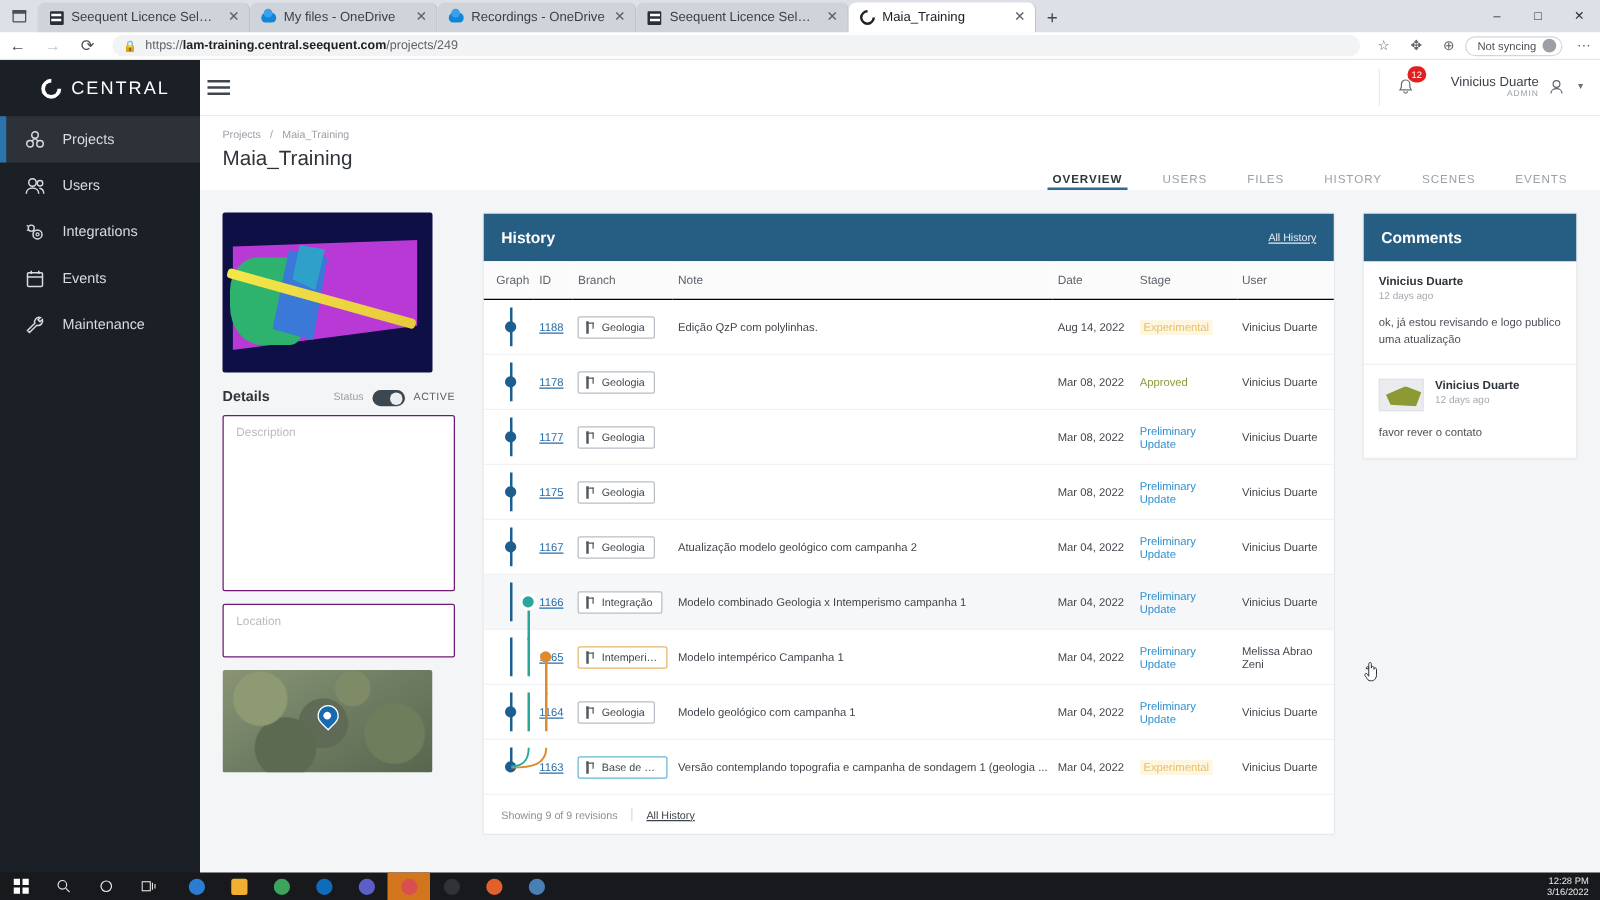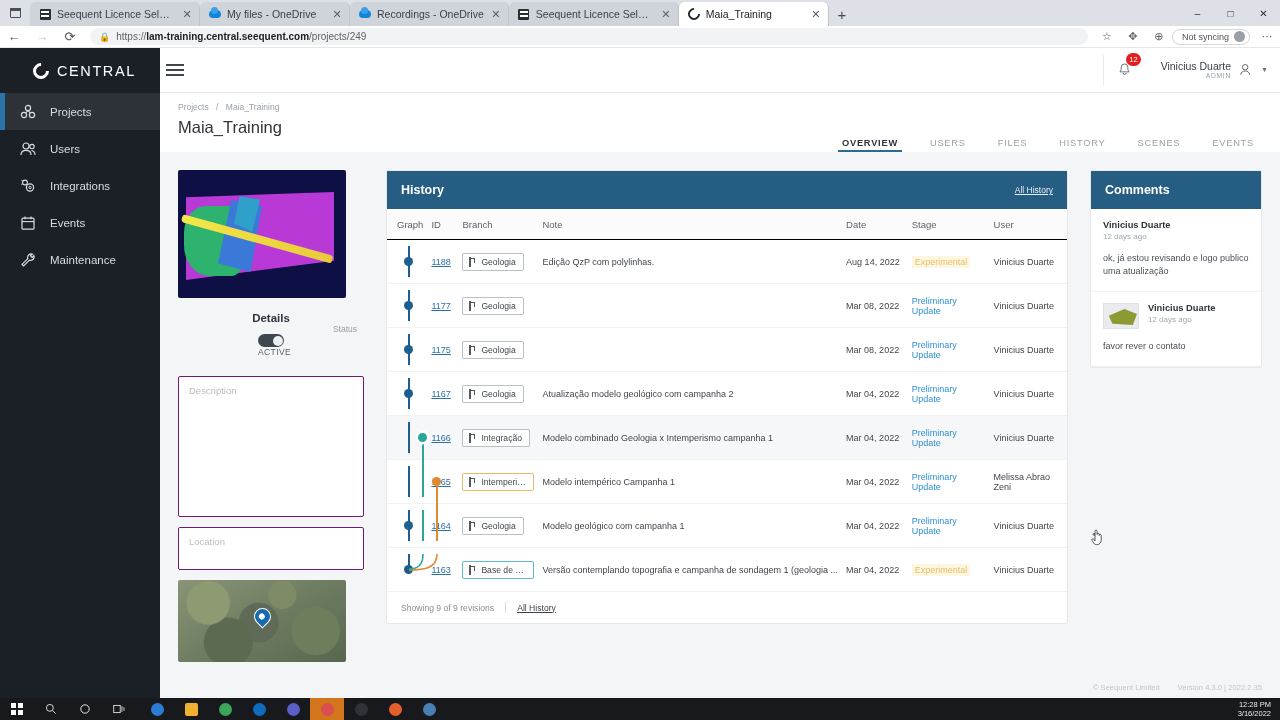--- a/index.html
+++ b/index.html
@@ -193,21 +193,21 @@
   .shape-blue2 {
     position: absolute; left: 56px; top: 26px; width: 26px; height: 36px;
     background: #2ea0c9; clip-path: polygon(22% 0, 100% 10%, 70% 100%, 0 76%);
   }
   .shape-yellow {
     position: absolute; left: 4px; top: 44px; width: 156px; height: 8px;
     background: linear-gradient(90deg,#f2e84a,#e8c93a);
     transform: rotate(15.5deg); transform-origin: left center; border-radius: 3px;
   }
 
-  .details-row { display: flex; align-items: center; margin-bottom: 19px; flex-direction: column; }
+  .details-row { display: flex; align-items: flex-start; margin-bottom: 7px; }
   .details-title { font-size: 11.5px; color: #2f343a; font-weight: 600; }
   .status-label { font-size: 8.5px; color: #9aa0a6; margin-left: auto; margin-right: 7px; }
   .toggle {
     width: 26px; height: 13px; border-radius: 8px; background: #3d4750; position: relative;
   }
   .toggle .knob {
     position: absolute; right: 1.5px; top: 1.5px; width: 10px; height: 10px;
     border-radius: 50%; background: #eceff1;
   }
   .active-label { font-size: 8.5px; color: #5b6167; margin-left: 7px; letter-spacing: .4px; }
@@ -587,20 +587,39 @@
                     <td class="c-id"><a class="idlink" href="#">1188</a></td>
                     <td class="c-branch"><span class="branch-chip">
                         <span class="branch-ico"></span>
                         <span class="btxt">Geologia</span>
                       </span></td>
                     <td class="c-note">
                       <span class="note-txt">Edição QzP com polylinhas.</span>
                     </td>
                     <td class="c-date">Aug 14, 2022</td>
                     <td class="c-stage"><span class="stage-exp">Experimental</span></td>
+                    <td class="c-user">Vinicius Duarte</td>
+                  </tr>
+                  <tr class="">
+                    <td class="c-graph">
+                      <div class="graph-cell">
+                        <div class="gline"></div>
+                        <div class="gdot"></div>
+                      </div>
+                    </td>
+                    <td class="c-id"><a class="idlink" href="#">1178</a></td>
+                    <td class="c-branch"><span class="branch-chip">
+                        <span class="branch-ico"></span>
+                        <span class="btxt">Geologia</span>
+                      </span></td>
+                    <td class="c-note">
+                      <span class="note-txt"></span>
+                    </td>
+                    <td class="c-date">Mar 08, 2022</td>
+                    <td class="c-stage"><span class="stage-approved">Approved</span></td>
                     <td class="c-user">Vinicius Duarte</td>
                   </tr>
                   <tr class="">
                     <td class="c-graph">
                       <div class="graph-cell">
                         <div class="gline"></div>
                         <div class="gdot"></div>
                       </div>
                     </td>
                     <td class="c-id"><a class="idlink" href="#">1177</a></td>
@@ -774,24 +793,20 @@
                     </div>
                   </div>
                   <div class="cm-text">favor rever o contato</div>
                 </div>
               </div>
           </div>
         </div>
 
       </div>
 
-      <div class="footer-bar">
-        <span>© Seequent Limited</span>
-        <span>Version 4.3.0 | 2022.2.35</span>
-      </div>
 
       <svg class="cursor" viewBox="0 0 14 18">
         <path d="M2 6c0-1 .4-1.6 1-1.6s1 .6 1 1.4V2.4C4 1.5 4.5 1 5.1 1s1 .5 1 1.4v3.1c0-.8.5-1.3 1.1-1.3s1 .5 1 1.3v1c0-.7.5-1.2 1-1.2s1 .5 1 1.3v4.2c0 2.6-1.5 4.8-3.8 4.8H5.4c-1.8 0-2.6-1.2-3.3-2.7L1 11.4c-.3-.7 0-1.4.6-1.6.5-.2 1 .1 1.3.6L4 12V6z" fill="#fff" stroke="#2c2f33" stroke-width=".8"></path>
       </svg>
     </div>
   </div>
 
   <div class="taskbar">
     <div class="tb-item">
       <span class="winlogo">

